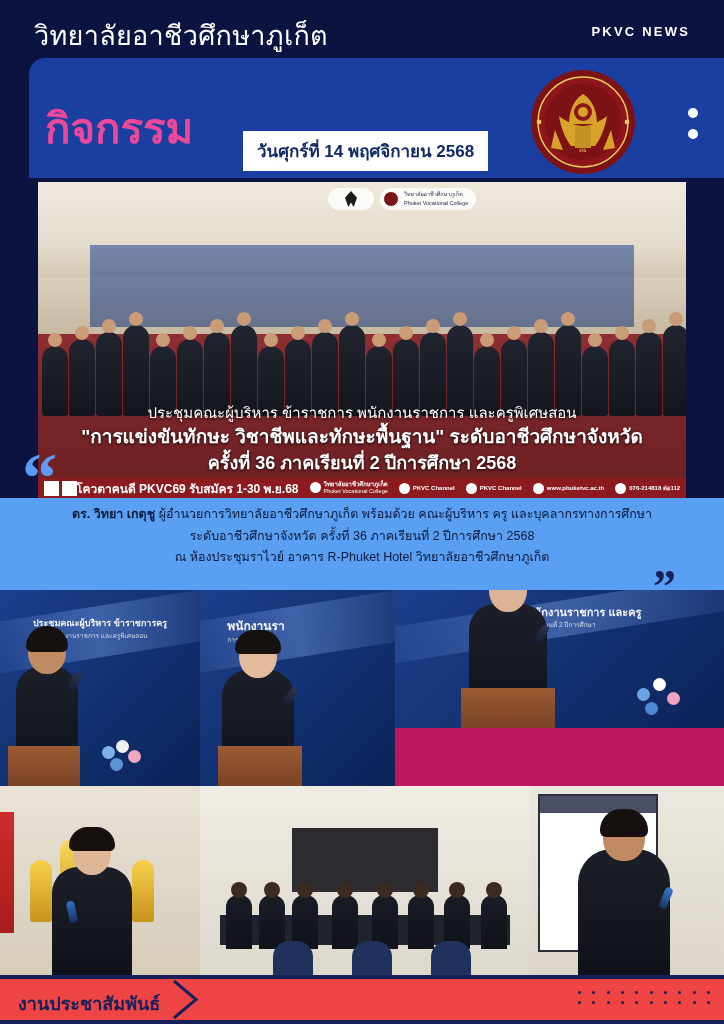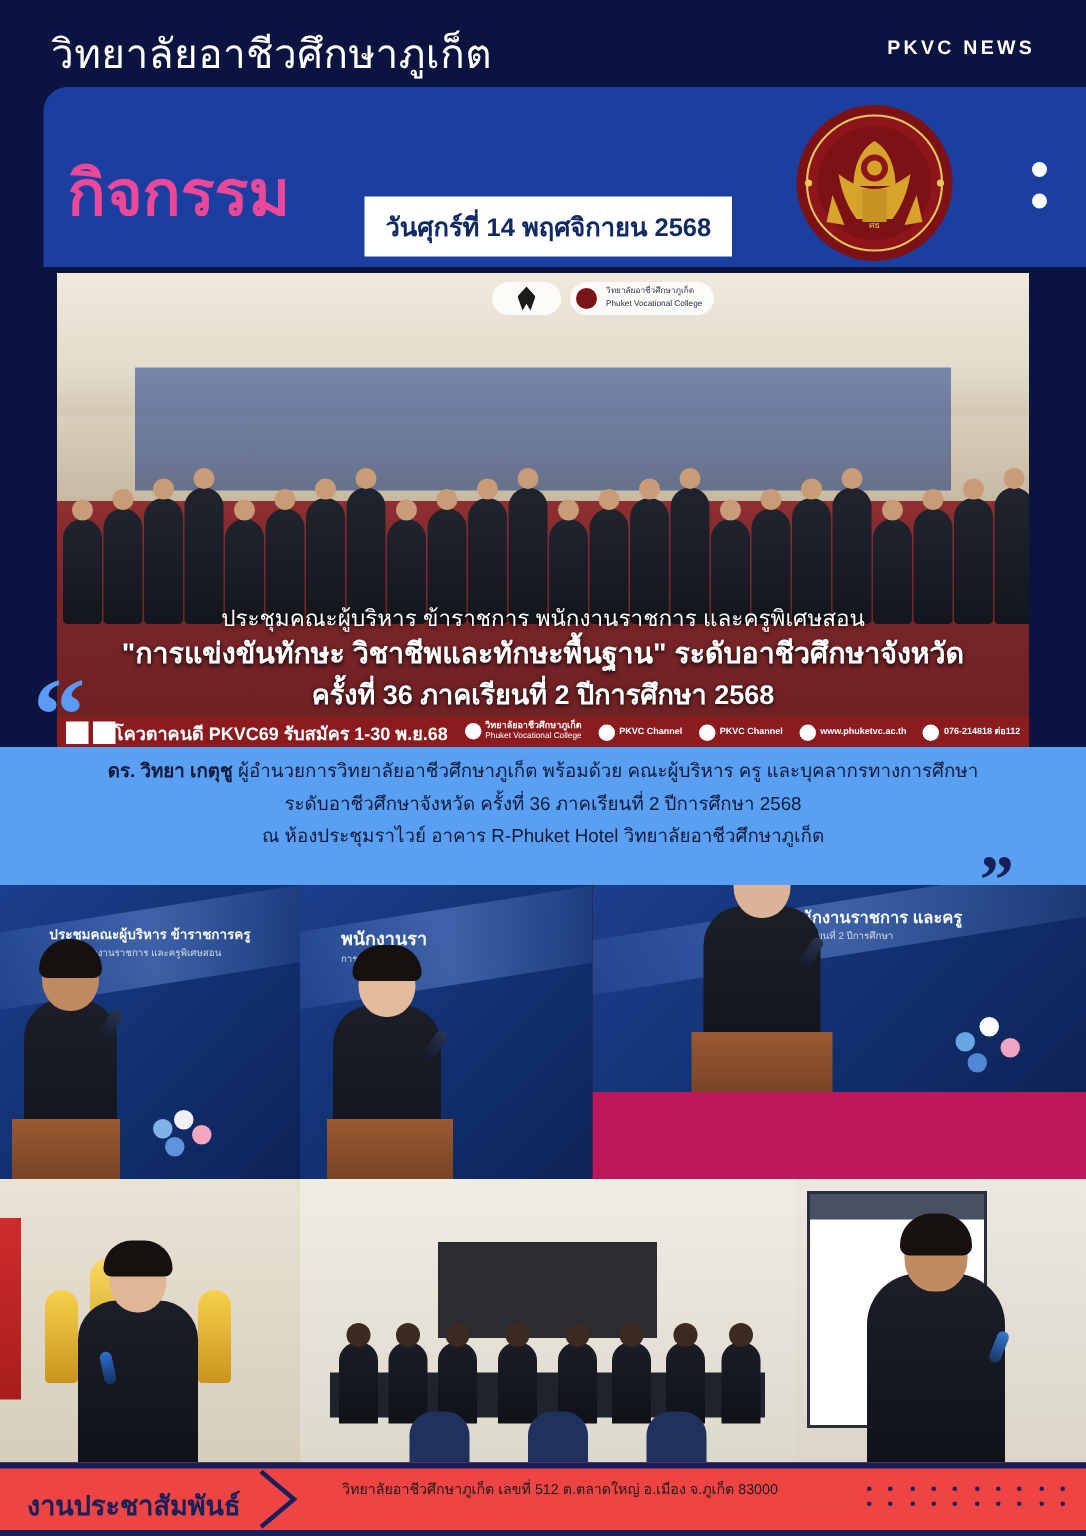--- a/index.html
+++ b/index.html
@@ -414,21 +414,20 @@
 
   <div class="footer">
     <div class="navyline"></div>
     <div class="navyline bot"></div>
     <div class="pr-label">งานประชาสัมพันธ์</div>
     <div class="chev">
       <svg viewBox="0 0 46 41" width="46" height="41">
         <path d="M2 2 L24 20.5 L2 39" fill="none" stroke="#16215c" stroke-width="3"></path>
       </svg>
     </div>
-    <div class="ft-addr">วิทยาลัยอาชีวศึกษาภูเก็ต เลขที่ 512 ต.ตลาดใหญ่ อ.เมือง จ.ภูเก็ต 83000</div>
     <div class="dotgrid">
       <div class="dr">
           <i></i>
           <i></i>
           <i></i>
           <i></i>
           <i></i>
           <i></i>
           <i></i>
           <i></i>

